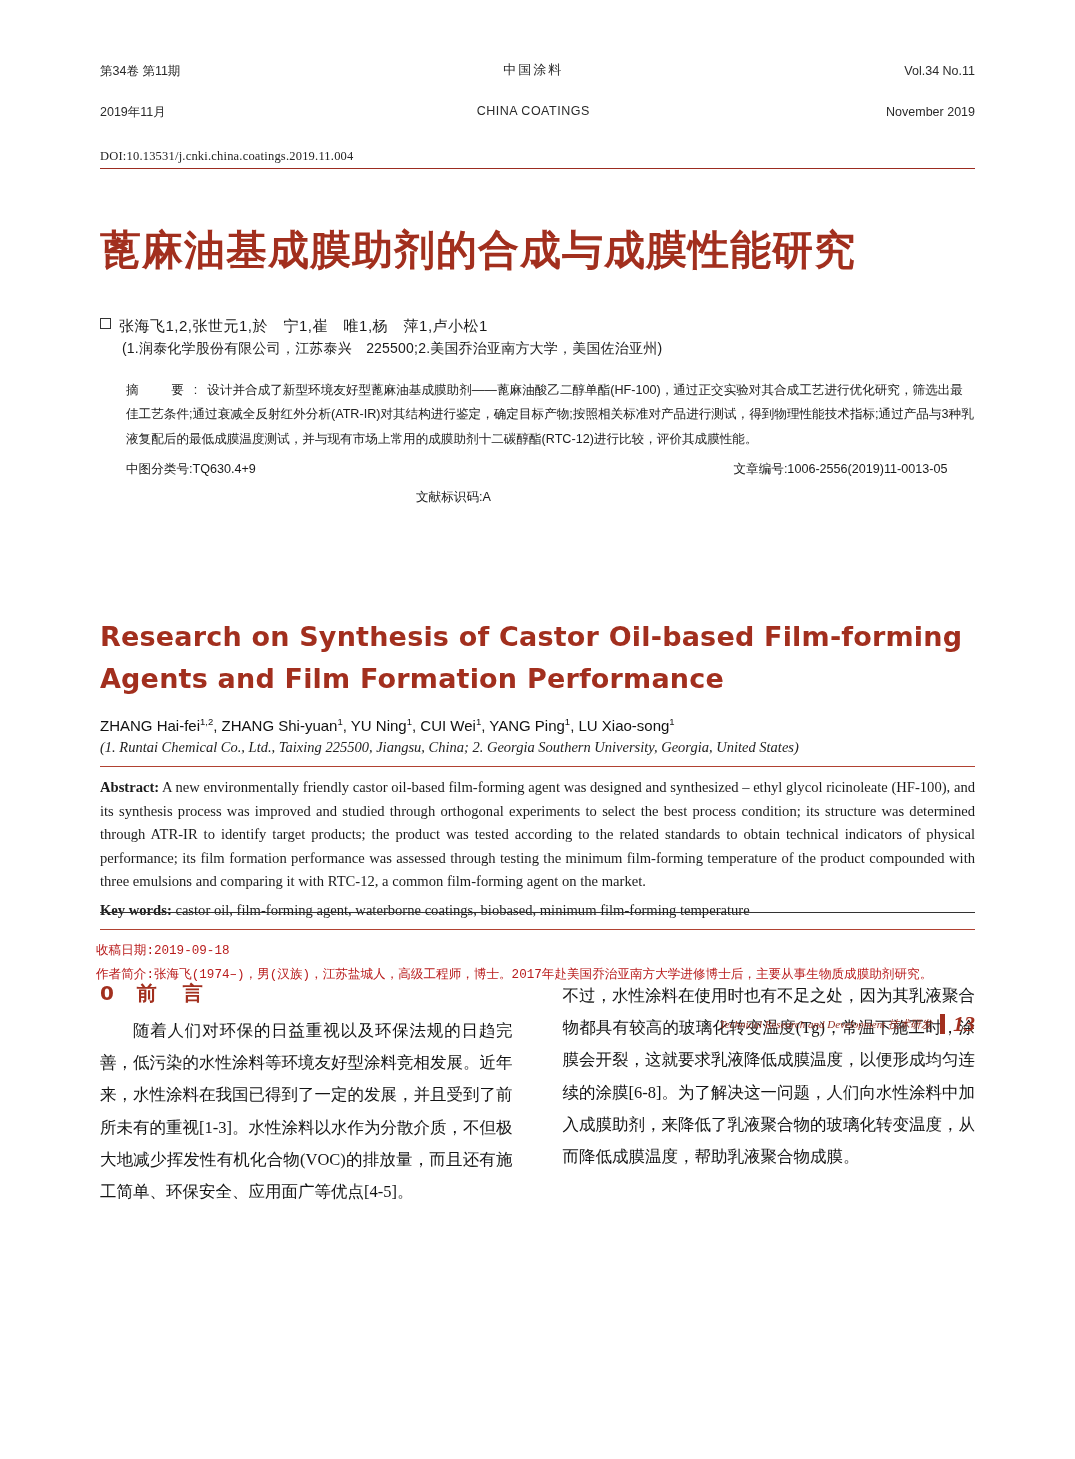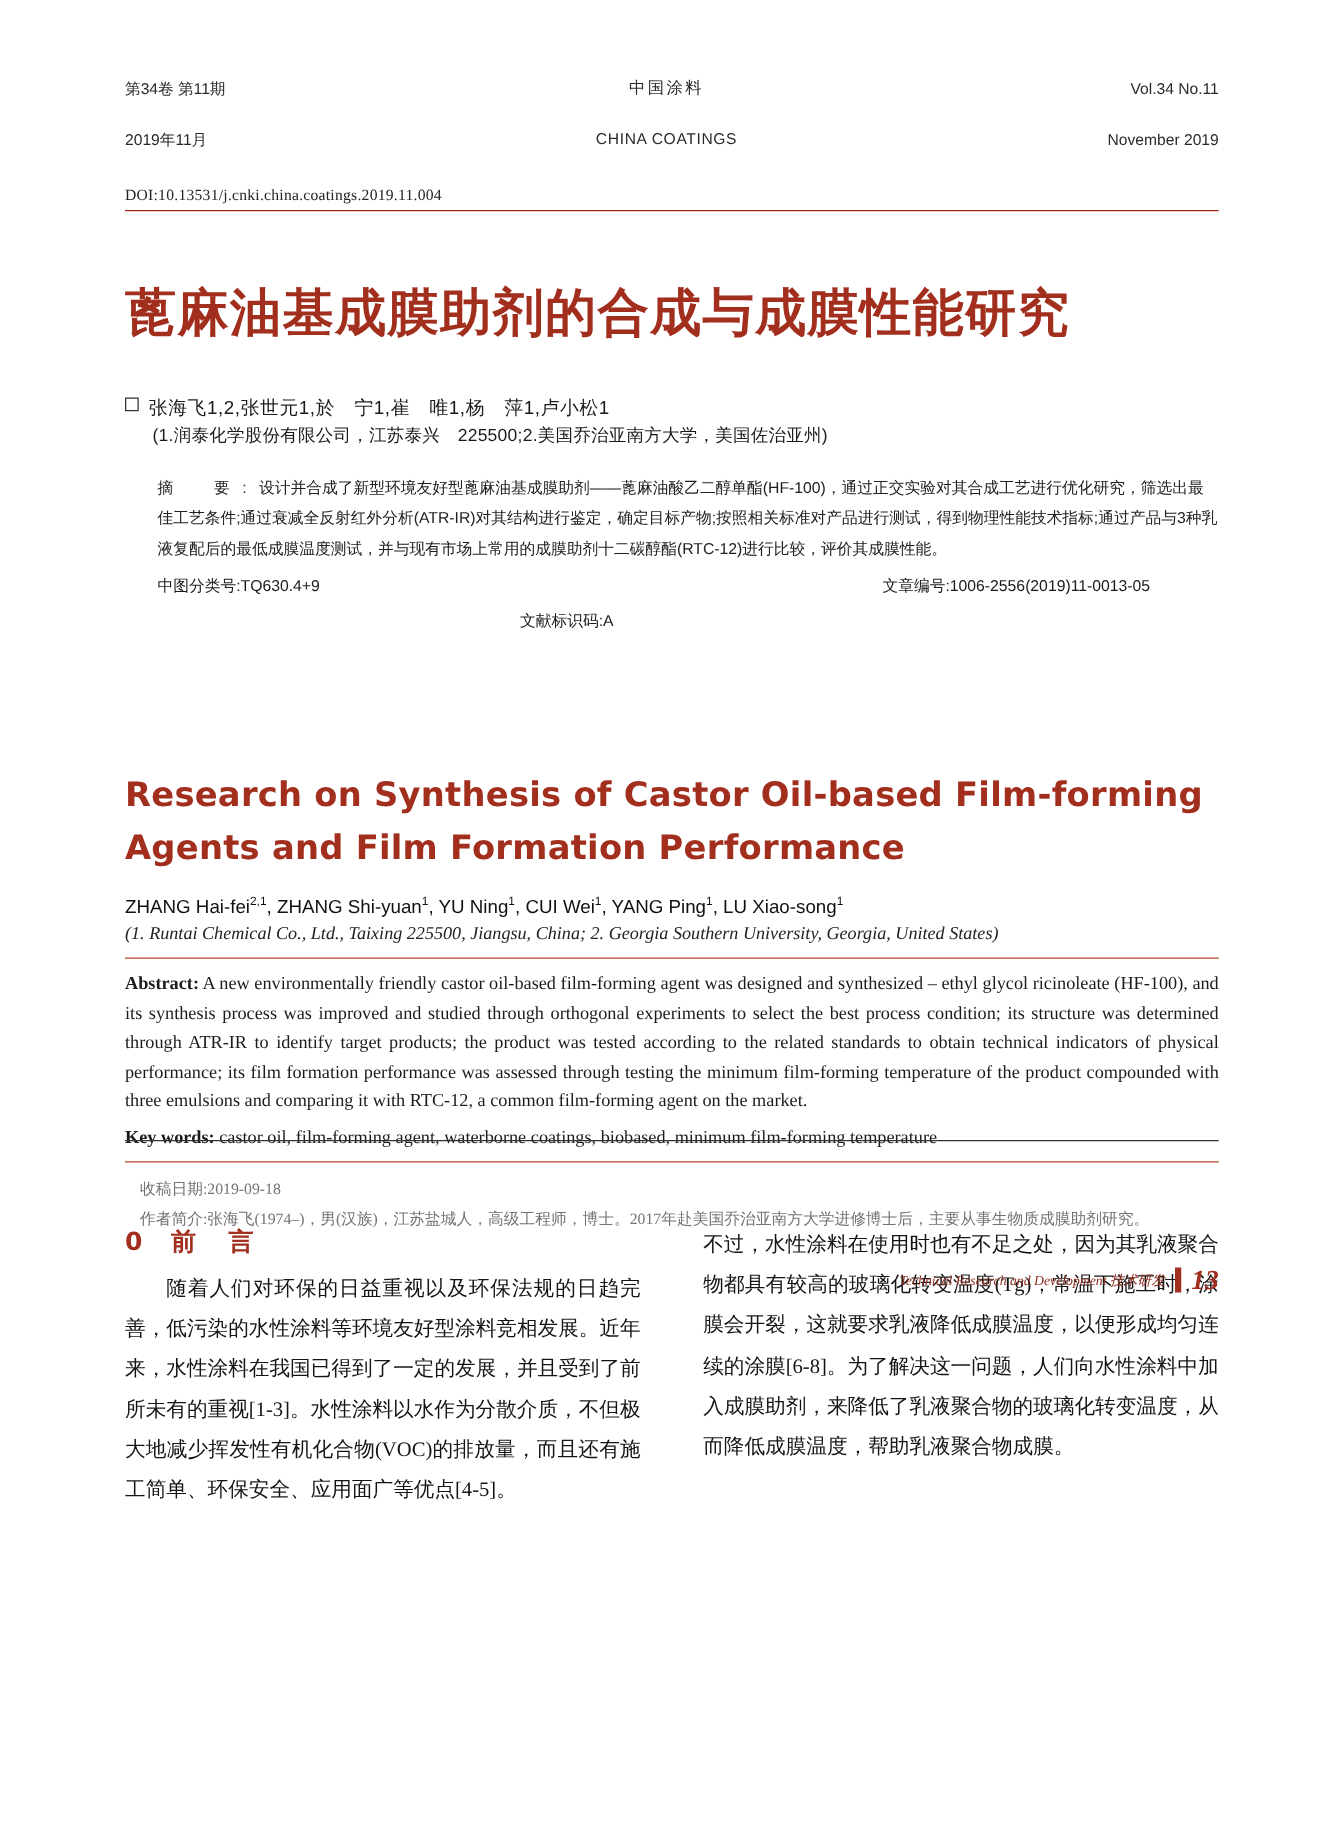--- a/index.html
+++ b/index.html
@@ -103,21 +103,21 @@
   .cn-kw { margin-top: 8px; margin-left: 26px;
     font-family: "Liberation Sans", sans-serif; font-size: 12.6px; }
   .cn-meta {
     margin-top: 10px; margin-left: 26px;
     display: flex;
     font-family: "Liberation Sans", sans-serif;
     font-size: 12.6px;
   }
   .cn-meta .m1 { width: 290px; }
   .cn-meta .m2 { width: 290px; margin-top: 28px; }
-  .cn-meta .m3 { flex: 1; text-align: left; }
+  .cn-meta .m3 { flex: 1; text-align: center; }
 
   
   .en-block { margin-top: 110px; }
   .en-title {
     font-family: "DejaVu Sans", sans-serif;
     font-weight: bold;
     font-size: 27px;
     line-height: 1.55;
     color: #a22f1e;
     letter-spacing: 0.2px;
@@ -186,26 +186,26 @@
 
   
   .foot-rule {
     position: absolute;
     left: 100px; right: 100px;
     bottom: 152px;
     border-bottom: 1px solid #333;
   }
   .footnote {
     position: absolute;
-    left: 112px; right: 100px;
+    left: 96px; right: 100px;
     bottom: 78px;
-    font-family: Liberation Serif, serif;
+    font-family: Liberation Mono, monospace;
     font-size: 12.6px;
     line-height: 1.85;
-    color: #737373;
+    color: #b91c1c;
   }
 
   
   .footer {
     position: absolute;
     right: 100px;
     bottom: 28px;
     display: flex;
     align-items: center;
     gap: 8px;
@@ -266,21 +266,21 @@
 
   <div class="cn-meta">
     <div class="m1">中图分类号:TQ630.4+9</div>
     <div class="m2">文献标识码:A</div>
     <div class="m3">文章编号:1006-2556(2019)11-0013-05</div>
   </div>
 
   <div class="en-block">
     <div class="en-title">Research on Synthesis of Castor Oil-based Film-forming Agents and Film Formation Performance</div>
     <div class="en-authors">
-      ZHANG Hai-fei<sup>2,1</sup>, ZHANG Shi-yuan<sup>1</sup>, YU Ning<sup>1</sup>, CUI Wei<sup>1</sup>, YANG Ping<sup>1</sup>, LU Xiao-song<sup>1</sup>
+      ZHANG Hai-fei<sup>1,2</sup>, ZHANG Shi-yuan<sup>1</sup>, YU Ning<sup>1</sup>, CUI Wei<sup>1</sup>, YANG Ping<sup>1</sup>, LU Xiao-song<sup>1</sup>
     </div>
     <div class="en-affil">(1. Runtai Chemical Co., Ltd., Taixing 225500, Jiangsu, China; 2. Georgia Southern University, Georgia, United States)</div>
     <div class="rule-thin"></div>
     <div class="en-abs">
       <b>Abstract:</b><span> A new environmentally friendly castor oil-based film-forming agent was designed and synthesized – ethyl glycol ricinoleate (HF-100), and its synthesis process was improved and studied through orthogonal experiments to select the best process condition; its structure was determined through ATR-IR to identify target products; the product was tested according to the related standards to obtain technical indicators of physical performance; its film formation performance was assessed through testing the minimum film-forming temperature of the product compounded with three emulsions and comparing it with RTC-12, a common film-forming agent on the market.</span>
     </div>
     <div class="en-kw">
       <b>Key words:</b><span> castor oil, film-forming agent, waterborne coatings, biobased, minimum film-forming temperature</span>
     </div>
     <div class="rule-thin2"></div>

